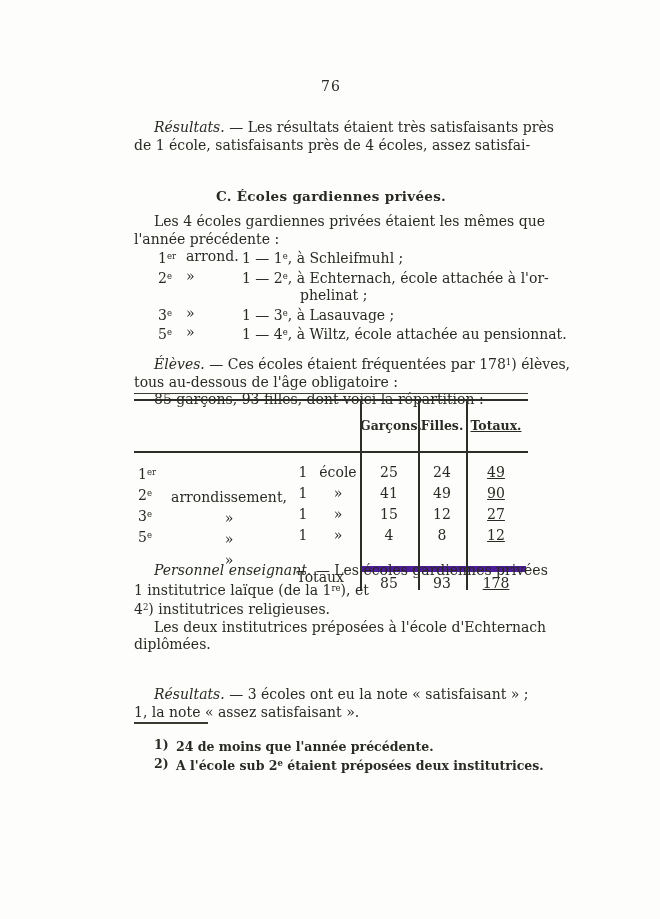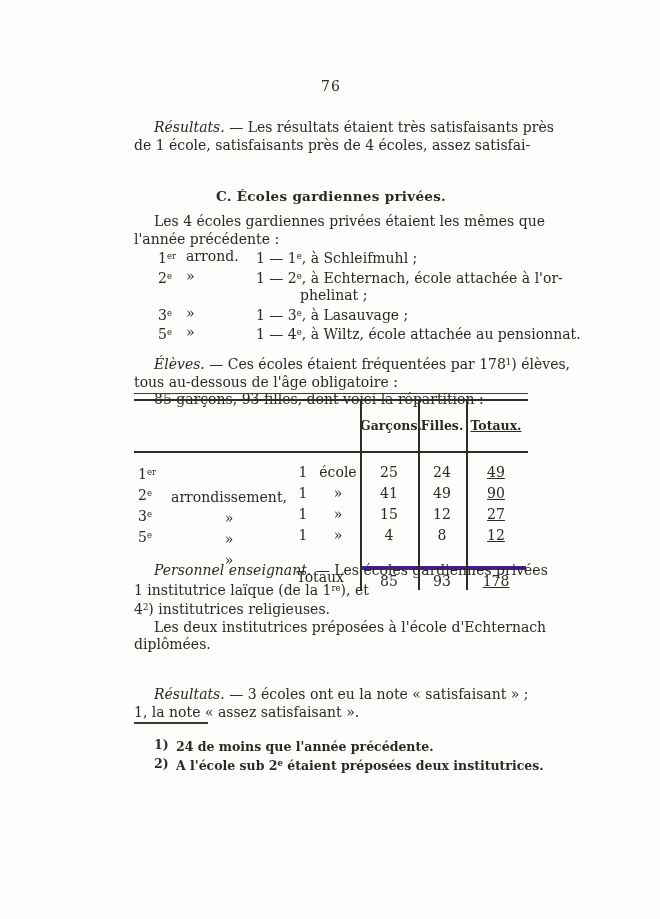--- a/index.html
+++ b/index.html
@@ -34,21 +34,21 @@
     text-align:center;font-size:14px;letter-spacing:1px;
   }
   .blk{position:absolute;left:0;width:394px;}
   .b-intro{top:119px;}
   .b-heading{top:188px;text-align:center;font-weight:bold;font-size:13.5px;letter-spacing:.3px;}
   .b-ecoles{top:213px;}
   .b-list{top:248px;}
   .lrow{display:flex;white-space:nowrap;}
   .lrow .c-num{width:28px;padding-left:24px;flex:none;}
   .lrow .c-word{width:56px;text-align:left;flex:none;}
-  .lrow .c-detail{margin-left:14px;}
+  .lrow .c-detail{}
   .lcont{margin-left:166px;}
   .b-eleves{top:337px;margin-top:17px;}
   .b-table{top:393px;}
   .t-toprule{height:5px;border-top:1px solid #3c3c34;border-bottom:2px solid #2e2e28;}
   .t-inner{position:relative;}
   .vline{position:absolute;top:0;bottom:0;width:2px;background:#2e2e28;}
   .v1{left:226px;}.v2{left:284px;}.v3{left:332px;}
   .t-header{display:flex;height:50px;align-items:center;border-bottom:2px solid #2e2e28;}
   .t-header .hcell{font-size:12.5px;font-weight:bold;text-align:center;}
   .h-spacer{width:226px;flex:none;}
@@ -58,21 +58,21 @@
   .t-body{padding-top:9px;}
   .t-row{display:flex;height:21px;line-height:21px;white-space:nowrap;}
   .t-label{width:226px;flex:none;display:flex;}
   .t-label .c-num{width:30px;padding-left:4px;flex:none;}
   .t-label .c-word{width:122px;text-align:center;flex:none;margin-top:25px;}
   .t-label .c-count{width:26px;text-align:center;flex:none;}
   .t-label .c-unit{width:44px;text-align:center;flex:none;}
   .t-cell{text-align:center;}
   .t-total{display:flex;height:24px;line-height:22px;margin-top:20px;}
   .t-total .t-label-total{width:226px;flex:none;text-align:right;padding-right:16px;box-sizing:border-box;}
-  .t-total .t-cell{border-top:4px solid #4c1d95;}
+  .t-total .t-cell{border-top:6px solid #4c1d95;}
   .b-personnel{top:562px;}
   .p-item{}
   .b-resultats{top:686px;}
   .fn-rule{position:absolute;top:722px;left:0;width:74px;border-top:2px solid #3a3a32;}
   .b-footnotes{top:736px;font-size:12.5px;line-height:17px;font-weight:600;}
   .fnrow{display:flex;white-space:nowrap;}
   .fnrow .fn-marker{width:22px;padding-left:20px;flex:none;}
 </style>
 </head>
 <body>

